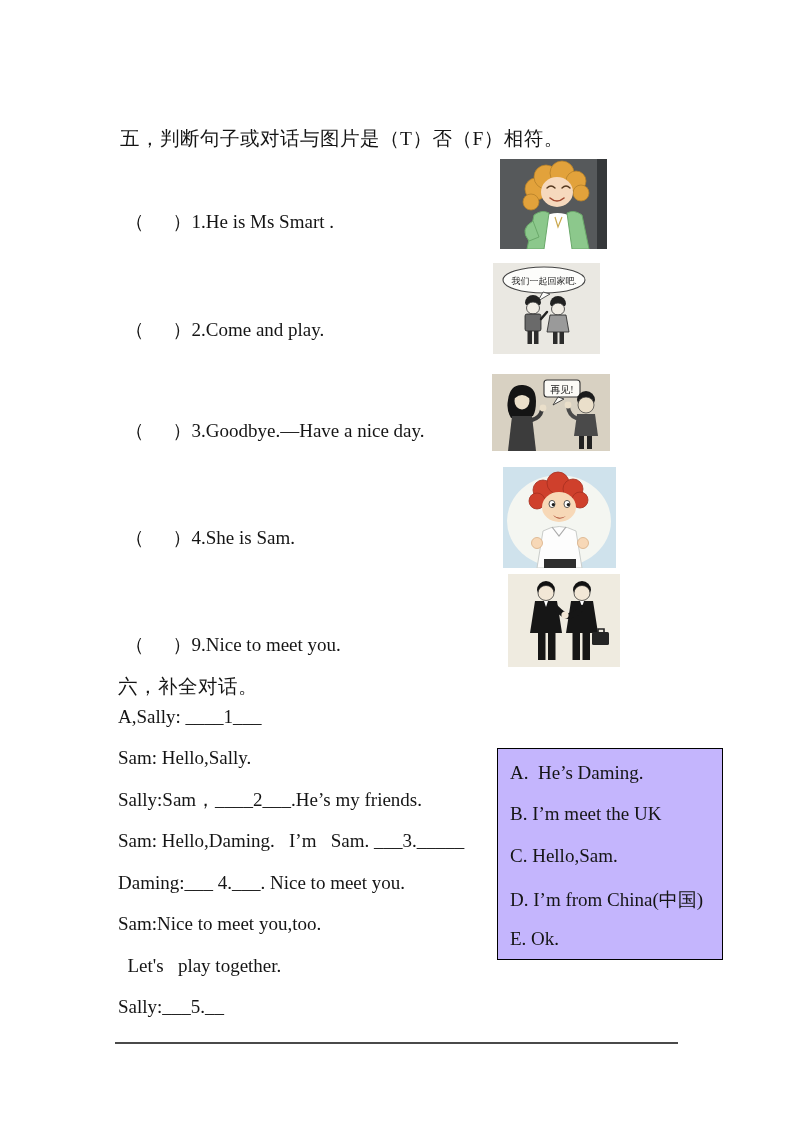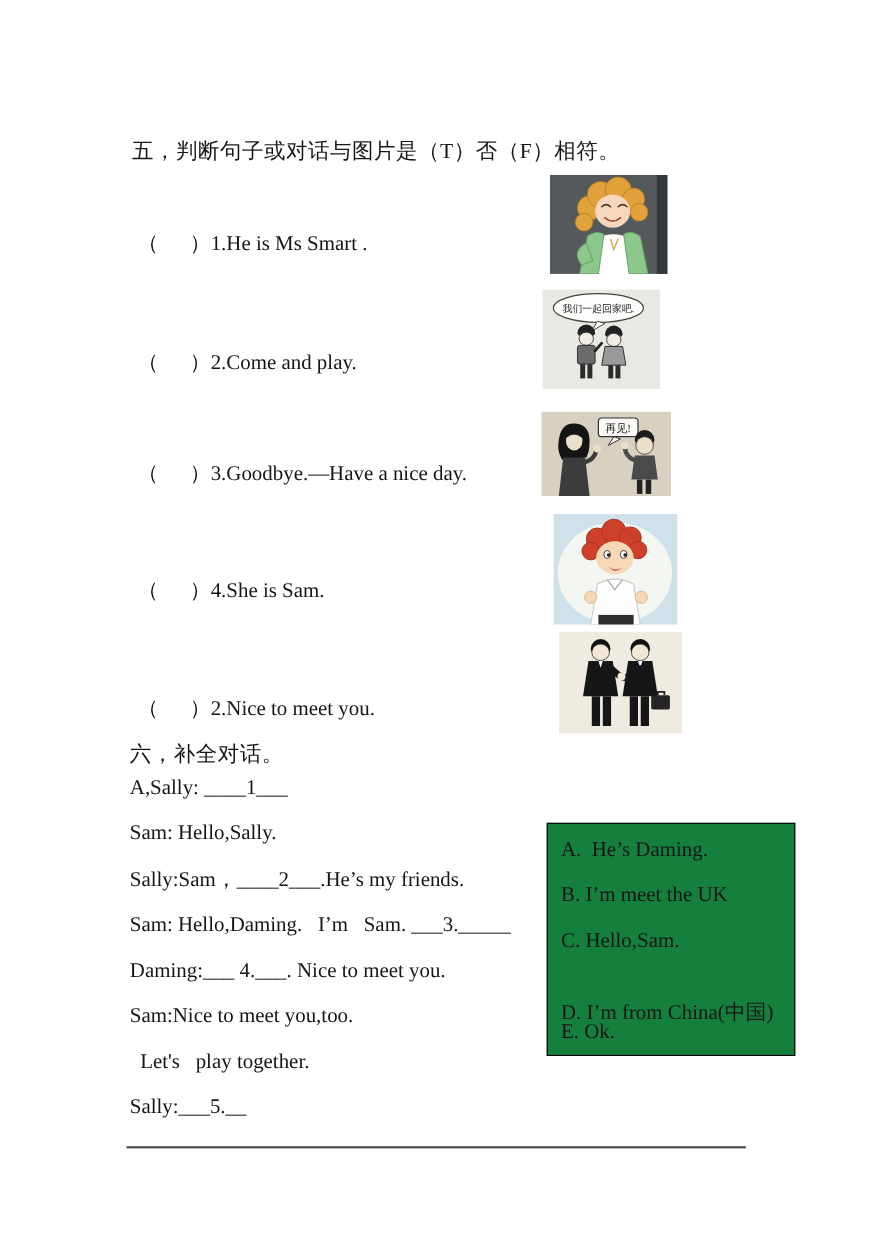--- a/index.html
+++ b/index.html
@@ -4,35 +4,35 @@
 <style>
   html,body { margin:0; padding:0; background:#ffffff; }
   body { width:793px; height:1122px; position:relative; overflow:hidden;
          font-family:"Liberation Serif","DejaVu Serif",serif; color:#151515; }
   .abs { position:absolute; }
   .txt { font-size:19px; line-height:24px; white-space:pre-wrap; }
   .sec-title { font-size:19.5px; letter-spacing:0.5px; }
   .pic { position:absolute; overflow:hidden;margin-top:17px; }
   .pic svg { display:block; }
   .opt-box { position:absolute; left:497px; top:748px; width:224px; height:210px;
-             border:1.6px solid #000; background:#15803d; }
+             border:1.6px solid #000; background:#c4b5fd; }
   .opt { position:absolute; left:12px; font-size:19px; white-space:pre-wrap; }
   .footer-rule { position:absolute; left:115px; top:1042px; width:563px; height:2px;
                  background:#4a4a4a; }
 </style>
 </head>
 <body>
 
 <div class="abs txt sec-title" style="left:120px; top:99px;margin-top:28px;">五，判断句子或对话与图片是（T）否（F）相符。</div>
 
 <div class="abs txt" style="left:125px; top:210px;">（      ）1.He is Ms Smart .</div>
 <div class="abs txt" style="left:125px; top:318px;">（      ）2.Come and play.</div>
 <div class="abs txt" style="left:125px; top:419px;">（      ）3.Goodbye.—Have a nice day.</div>
 <div class="abs txt" style="left:125px; top:526px;">（      ）4.She is Sam.</div>
-<div class="abs txt" style="left:125px; top:633px;">（      ）2.Nice to meet you.</div>
+<div class="abs txt" style="left:125px; top:633px;">（      ）9.Nice to meet you.</div>
 
 <div class="pic" style="left:500px; top:142px; width:107px; height:90px;">
   <svg viewBox="0 0 107 90" width="107" height="90">
     <rect width="107" height="90" fill="#56595b"></rect>
     <rect x="97" width="10" height="90" fill="#35383a"></rect>
     <g fill="#e2a23b" stroke="#b5802a" stroke-width="0.8">
       <circle cx="36" cy="30" r="11"></circle>
         <circle cx="46" cy="18" r="12"></circle>
       <circle cx="62" cy="14" r="12"></circle>
         <circle cx="76" cy="22" r="10"></circle>
@@ -148,17 +148,17 @@
 <div class="abs txt" style="left:118px; top:829px;">Sam: Hello,Daming.   I’m   Sam. ___3._____</div>
 <div class="abs txt" style="left:118px; top:871px;">Daming:___ 4.___. Nice to meet you.</div>
 <div class="abs txt" style="left:118px; top:912px;">Sam:Nice to meet you,too.</div>
 <div class="abs txt" style="left:118px; top:954px;">  Let's   play together.</div>
 <div class="abs txt" style="left:118px; top:995px;">Sally:___5.__</div>
 
 <div class="opt-box">
   <div class="opt" style="top:13px;">A.  He’s Daming.</div>
   <div class="opt" style="top:54px;">B. I’m meet the UK</div>
   <div class="opt" style="top:96px;">C. Hello,Sam.</div>
-  <div class="opt" style="top:138px;margin-top:20px;">D. I’m from China(中国)</div>
+  <div class="opt" style="top:138px;">D. I’m from China(中国)</div>
   <div class="opt" style="top:179px;">E. Ok.</div>
 </div>
 
 <div class="footer-rule"></div>
 
 </body></html>

